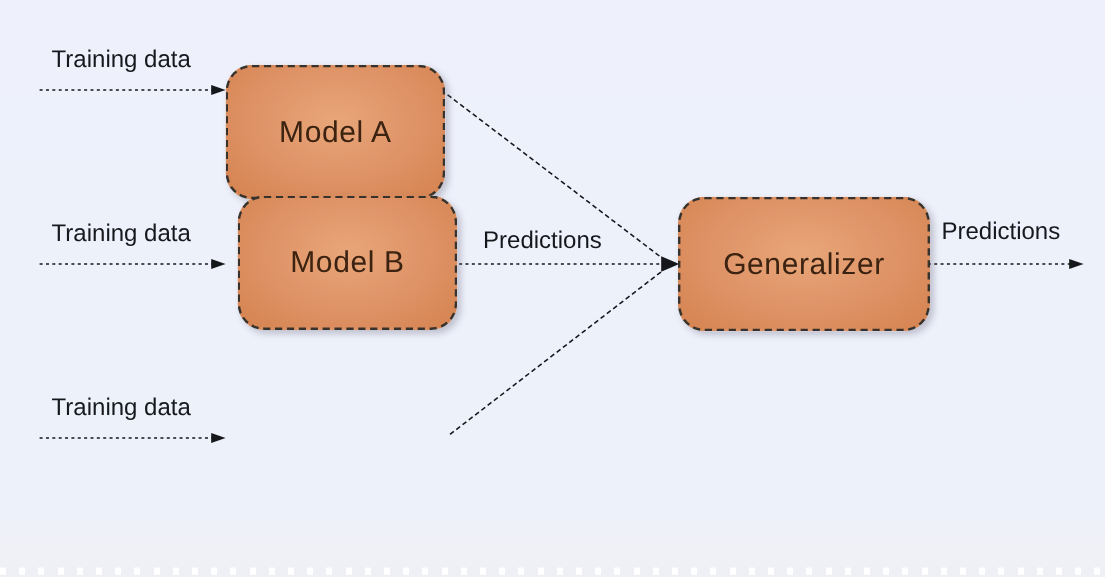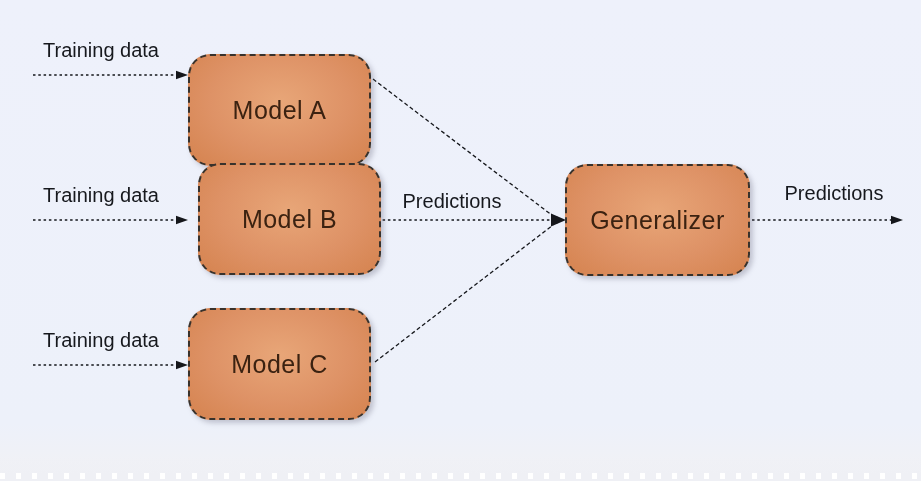--- a/index.html
+++ b/index.html
@@ -30,21 +30,21 @@
     align-items: center;
     justify-content: center;
     color: #3b2211;
     font-size: 25px;
     letter-spacing: 0.5px;
     z-index: 2;
   }
   .node-a { left: 188px; top: 20px; margin-top: 34px; }
   .node-b { left: 198px; top: 163px; }
   .node-c { left: 188px; top: 308px; }
-  .node-gen { left: 565px; top: 164px; width: 185px; }
+  .node-gen { left: 565px; top: 164px; width: 210px; }
   .lbl {
     position: absolute;
     width: 120px;
     text-align: center;
     font-size: 20px;
     color: #16181d;
     z-index: 2;
   }
   .lbl-train-a { left: 41px; top: 39px; }
   .lbl-train-b { left: 41px; top: 184px; }
@@ -110,23 +110,20 @@
       <polygon points="903,220 891,215.8 891,224.2" fill="#15171b"></polygon>
     </g>
   </svg>
 
   <div class="node node-a">
     <span>Model A</span>
   </div>
   <div class="node node-b">
     <span>Model B</span>
   </div>
-  <div class="node node-c">
-    <span>Model C</span>
-  </div>
   <div class="node node-gen">
     <span>Generalizer</span>
   </div>
 
   <div class="lbl lbl-train-a">Training data</div>
   <div class="lbl lbl-train-b">Training data</div>
   <div class="lbl lbl-train-c">Training data</div>
   <div class="lbl lbl-pred-mid">Predictions</div>
   <div class="lbl lbl-pred-out">Predictions</div>
 

